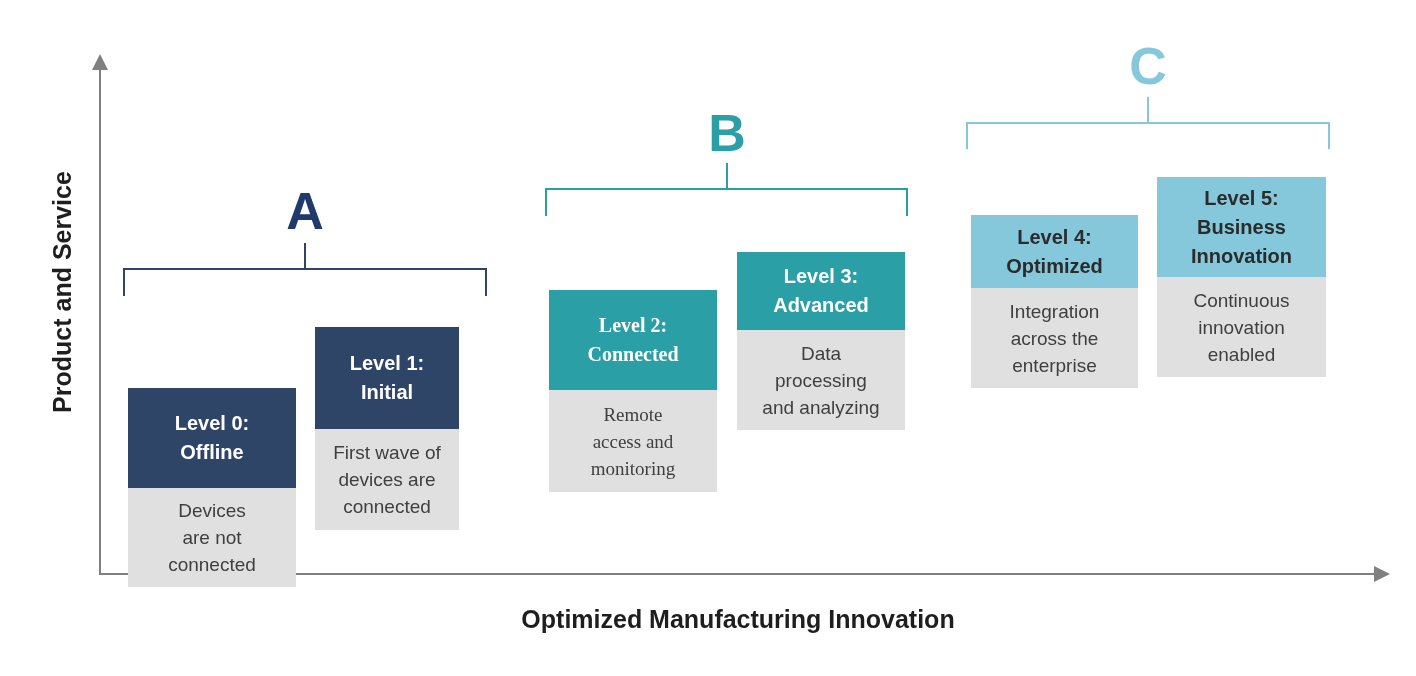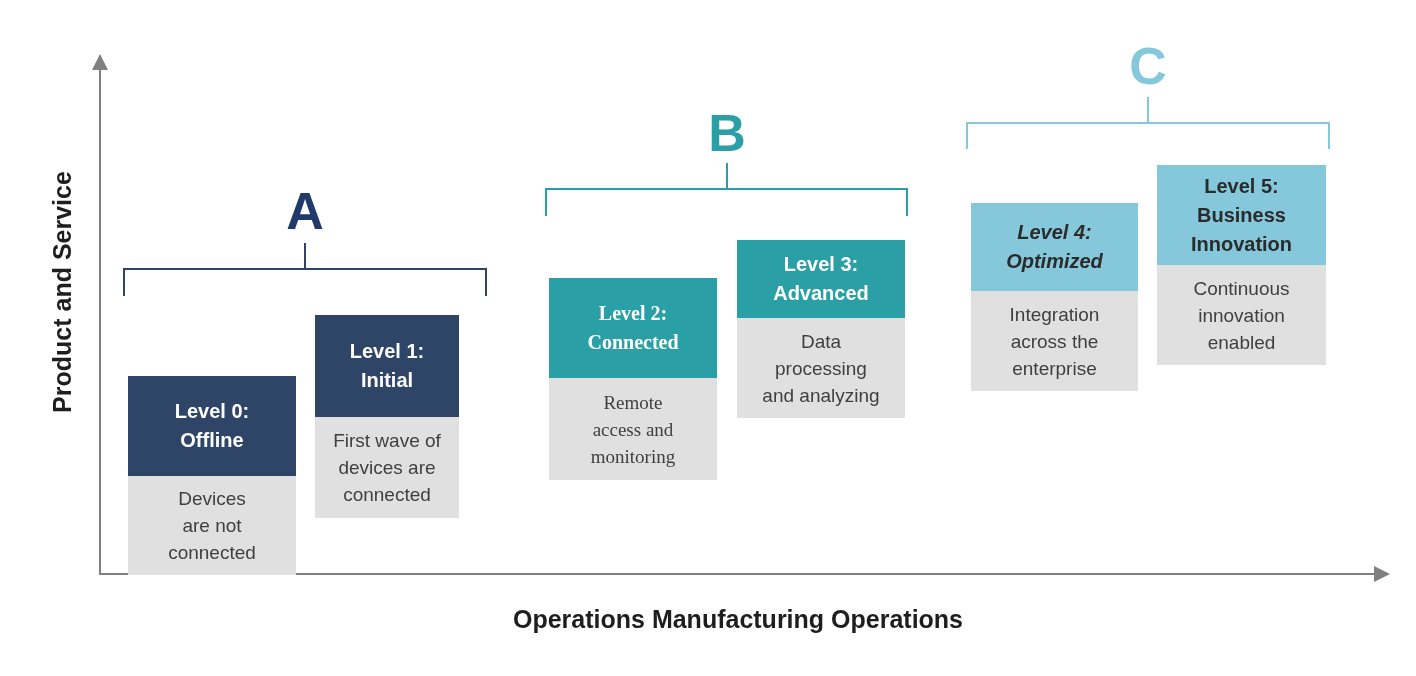--- a/index.html
+++ b/index.html
@@ -98,21 +98,21 @@
     transform: translate(-50%, -50%);
     font-size: 52px;
     font-weight: 700;
     line-height: 1;
   }
   .letter-a { left: 305px;  top: 211px; color: var(--navy-letter); }
   .letter-b { left: 727px;  top: 133px; color: var(--teal); }
   .letter-c { left: 1148px; top: 66px;  color: var(--light-blue); }
 
   
-  .box { position: absolute; }
+  .box { position: absolute; margin-top: 12px; }
   .hdr, .bod {
     display: flex;
     align-items: center;
     justify-content: center;
     text-align: center;
     white-space: pre-line;
     box-sizing: border-box;
     padding: 2px 4px;
   }
   .hdr {
@@ -132,35 +132,35 @@
 
   .b0 { left: 128px;  top: 376px; width: 168px; }
   .b0 .hdr { height: 100px; } .b0 .bod { height: 99px; }
   .b1 { left: 315px;  top: 315px; width: 144px; }
   .b1 .hdr { height: 102px; } .b1 .bod { height: 101px; }
   .b2 { left: 549px;  top: 278px; width: 168px; font-family: Liberation Serif, serif; }
   .b2 .hdr { height: 100px; } .b2 .bod { height: 102px; }
   .b3 { left: 737px;  top: 240px; width: 168px; }
   .b3 .hdr { height: 78px; } .b3 .bod { height: 100px; }
   .b4 { left: 971px;  top: 203px; width: 167px; }
-  .b4 .hdr { height: 88px; font-style: italic; } .b4 .bod { height: 100px; }
+  .b4 .hdr { height: 73px; } .b4 .bod { height: 100px; }
   .b5 { left: 1157px; top: 165px; width: 169px; }
   .b5 .hdr { height: 100px; } .b5 .bod { height: 100px; }
 </style>
 </head>
 <body>
 
 <div class="canvas">
 
   <div class="y-axis-line"></div>
   <div class="y-axis-arrow"></div>
   <div class="x-axis-line"></div>
   <div class="x-axis-arrow"></div>
   <div class="y-axis-label">Product and Service</div>
-  <div class="x-axis-label">Operations Manufacturing Operations</div>
+  <div class="x-axis-label">Optimized Manufacturing Innovation</div>
 
   <div class="group-letter letter-a">A</div>
   <div class="stem stem-a"></div>
   <div class="bracket bracket-a"></div>
 
   <div class="group-letter letter-b">B</div>
   <div class="stem stem-b"></div>
   <div class="bracket bracket-b"></div>
 
   <div class="group-letter letter-c">C</div>

